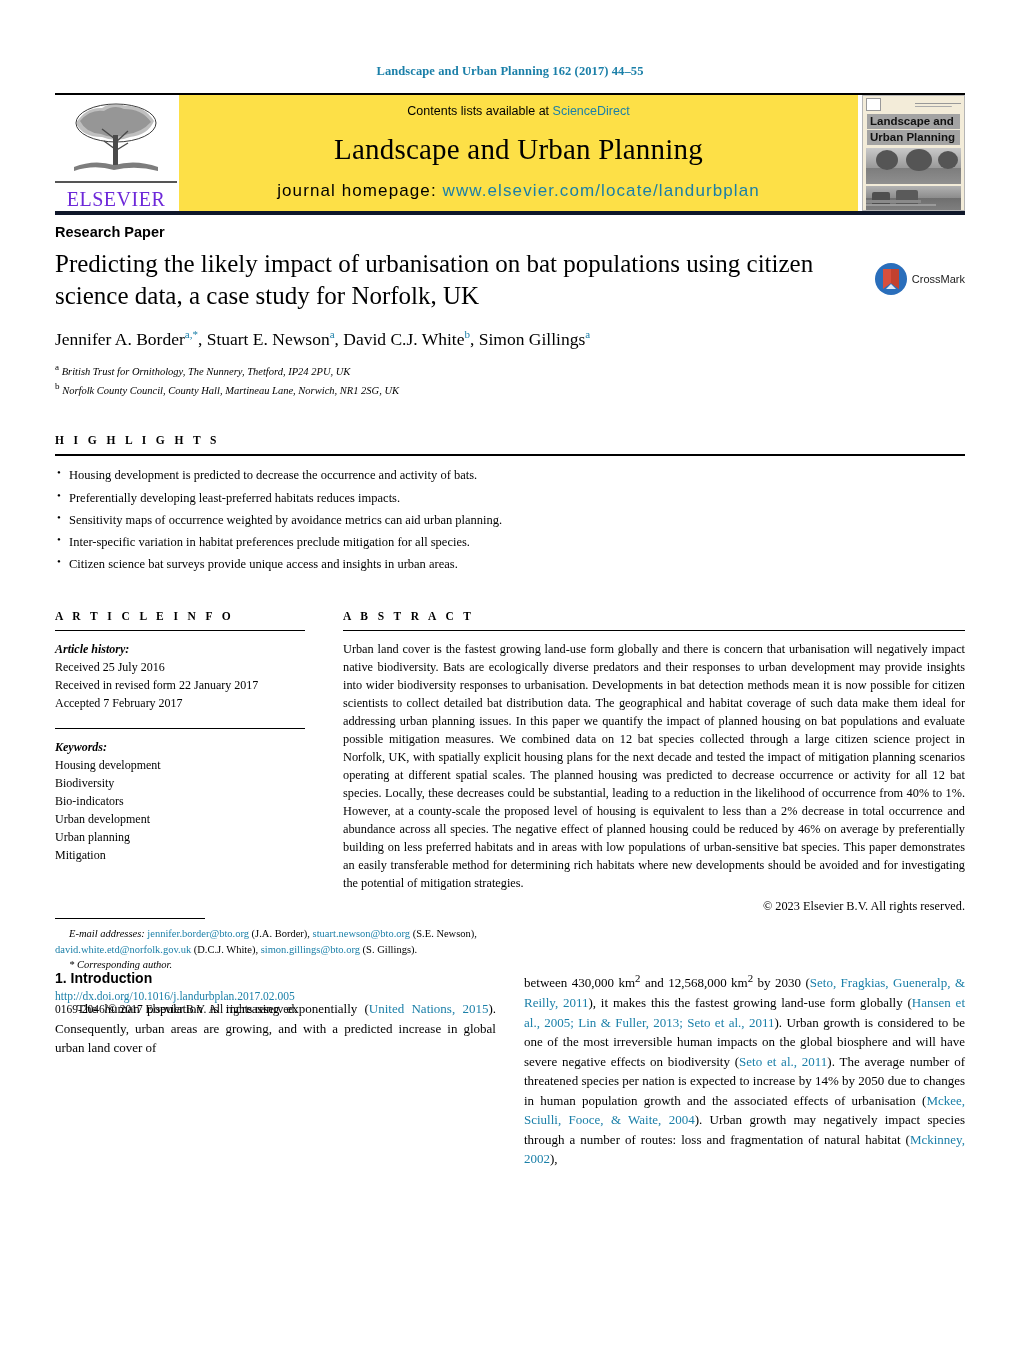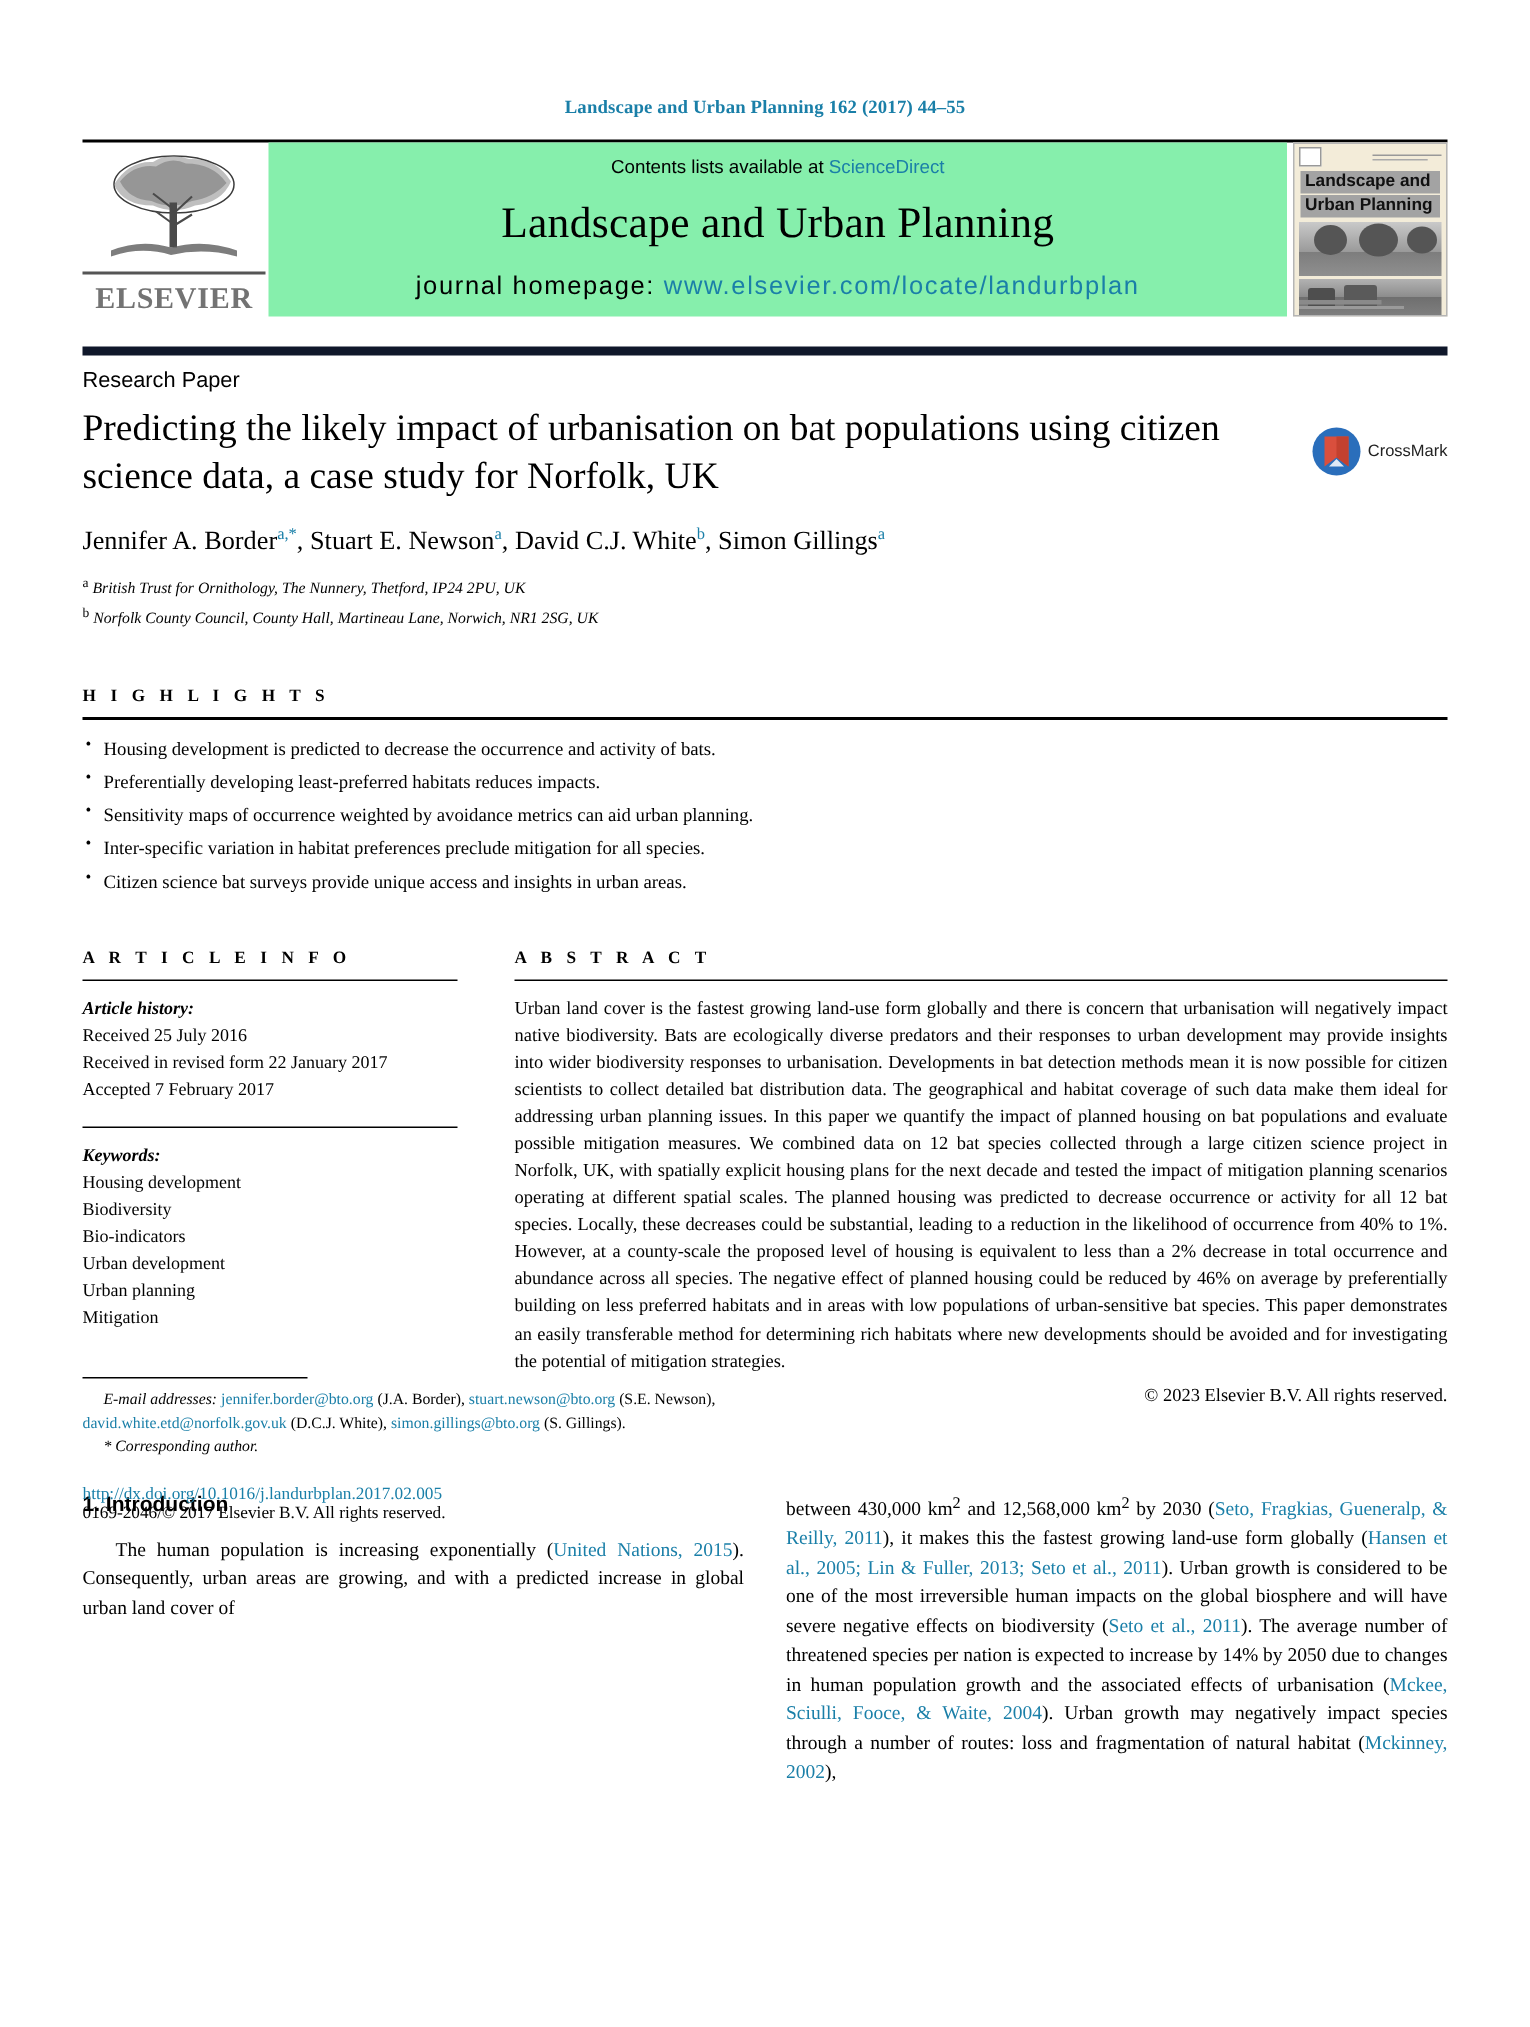--- a/index.html
+++ b/index.html
@@ -38,30 +38,30 @@
     flex: none;
     display: flex;
     flex-direction: column;
     justify-content: space-between;
     align-items: center;
     padding: 4px 0 2px 0;
   }
   .tree-svg { display:block; }
   .elsevier-word {
     font-family: "Liberation Serif", serif;
-    color: #737373;
+    color: #6d28d9;
     font-size: 20px;
     letter-spacing: .5px;
     line-height: 1;
-    font-weight: 700;
+    font-weight: 400;
   }
   .elsevier-rule { width: 100%; height: 2px; background:#555; margin-bottom:2px; }
   .masthead-center {
     flex: 1;
-    background: #86efac;
+    background: #fde047;
     display: flex;
     flex-direction: column;
     justify-content: space-between;
     align-items: center;
     padding: 9px 0 10px 0;
     margin-left: 2px;
   }
   .contents-line { font-size: 12.5px; font-family: "Liberation Sans", sans-serif; }
   .contents-line .sd { color: #1a7fa8; }
   .journal-title { font-size: 29px; font-family: "Liberation Serif", serif; letter-spacing: .2px; }
@@ -89,21 +89,21 @@
       linear-gradient(#c9c9c9,#9a9a9a 55%, #7d7d7d 56%, #8f8f8f);
       position: relative; overflow:hidden; }
   .cover-photo2 { height: 30px; margin: 2px 3px 0 3px; background:
       linear-gradient(#b2b2b2,#8c8c8c 40%, #6f6f6f 41%, #868686); position:relative; overflow:hidden;}
   .cover-tree { position:absolute; background:#555; border-radius:50%; }
   .cover-footer { position:absolute; bottom:1px; left:3px; right:3px; height:9px; }
   .cover-footer .l1 { height:3px; width:58%; background:#8a8a8a; }
   .cover-footer .l2 { height:2px; width:74%; background:#9a9a9a; margin-top:1px; }
 
   
-  .type-bar { border-top: 6px solid #0f172a; margin-top: 20px; padding-top: 9px; }
+  .type-bar { border-top: 4px solid #0f172a; margin-top: 0; padding-top: 9px; font-weight: bold; }
   .article-type { font-family: "Liberation Sans", sans-serif; font-size: 14.5px; }
   .title-row { display: flex; align-items: flex-start; }
   .title-block { flex: 1; }
   .article-title {
     font-size: 25px;
     line-height: 1.28;
     margin: 8px 0 0 0;
     font-weight: normal;
     font-family: "Liberation Serif", serif;
     max-width: 760px;

